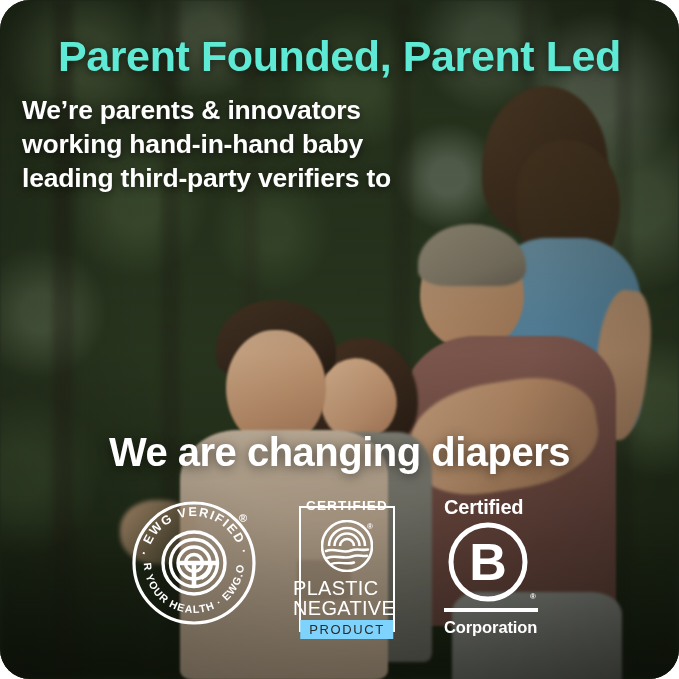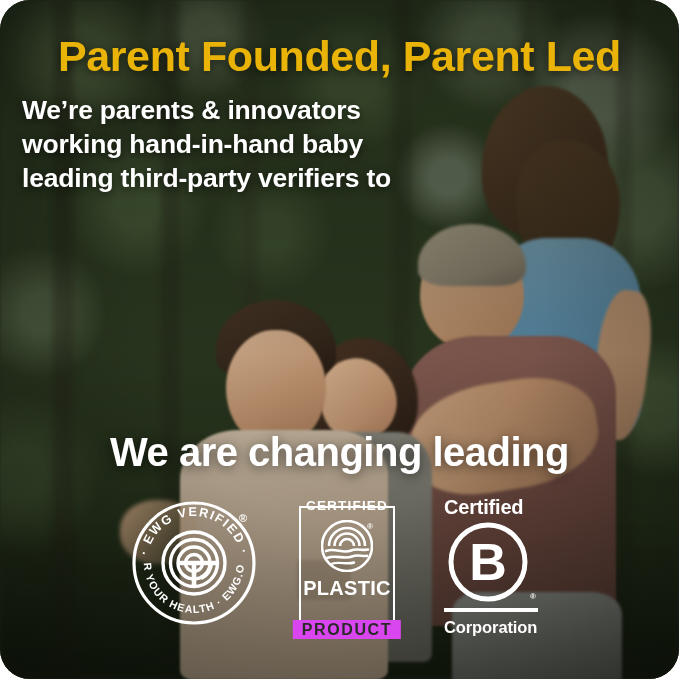--- a/index.html
+++ b/index.html
@@ -125,21 +125,21 @@
   .veil{position:absolute;inset:0;pointer-events:none;
     background:linear-gradient(180deg,rgba(12,20,8,.46) 0%,rgba(14,22,10,.30) 34%,
                 rgba(16,24,12,.12) 52%,rgba(12,18,8,.22) 78%,rgba(10,16,6,.34) 100%);}
   .vignette{position:absolute;inset:0;pointer-events:none;
     background:radial-gradient(ellipse at 50% 42%,rgba(0,0,0,0) 42%,rgba(0,0,0,.30) 100%);}
 
   
   .content{position:absolute;inset:0;}
 
   .headline{position:absolute;top:32px;left:0;width:679px;text-align:center;
-    color:#eab308;font-size:43px;font-weight:700;letter-spacing:-.4px;
+    color:#5eead4;font-size:43px;font-weight:700;letter-spacing:-.4px;
     text-shadow:0 2px 9px rgba(0,0,0,.55);}
 
   .subcopy{position:absolute;top:93px;left:22px;width:412px;text-align:left;
     color:#ffffff;font-size:26.5px;font-weight:700;line-height:1.285;
     letter-spacing:-.2px;text-shadow:0 2px 9px rgba(0,0,0,.6);}
   .subcopy div{white-space:nowrap;}
 
   .tagline{position:absolute;top:430px;left:0;width:679px;text-align:center;
     color:#ffffff;font-size:40px;font-weight:600;letter-spacing:-.5px;
     text-shadow:0 2px 12px rgba(0,0,0,.55);}
@@ -155,26 +155,26 @@
   .pn{position:absolute;left:293px;top:2px;width:108px;height:140px;}
   .pn-frame{position:absolute;left:6px;top:8px;right:6px;bottom:6px;
     border:2.5px solid #fff;}
   .pn-cert{position:absolute;top:0;left:50%;transform:translateX(-50%);
     background:transparent;padding:0 5px;color:#fff;font-size:13.5px;
     font-weight:700;letter-spacing:1.2px;line-height:16px;white-space:nowrap;}
   .pn-logo{position:absolute;left:50%;top:22px;transform:translateX(-50%);
     width:52px;height:52px;}
   .pn-reg{position:absolute;left:74px;top:24px;color:#fff;font-size:8px;
     font-weight:700;}
-  .pn-l1,.pn-l2{position:absolute;left:0;width:108px;text-align:center;
-    color:#fff;font-weight:700;letter-spacing:.3px;}
+  .pn-l1,.pn-l2{position:absolute;left:0;width:108px;
+    color:#fff;font-weight:400;letter-spacing:.3px;}
   .pn-l1{top:79px;font-size:20px;}
   .pn-l2{top:99px;font-size:20px;}
   .pn-prod{position:absolute;left:50%;bottom:-1px;transform:translateX(-50%);
-    background:#d946ef;color:#2a2a28;font-size:16px;font-weight:700;
+    background:#7dd3fc;color:#2a2a28;font-size:13px;font-weight:400;
     letter-spacing:1.6px;padding:3px 9px 2px;line-height:14px;white-space:nowrap;}
 
   
   .bcorp{position:absolute;left:444px;top:0;width:96px;height:146px;}
   .bc-top{position:absolute;left:0;top:0;color:#fff;font-size:20px;
     font-weight:700;letter-spacing:-.2px;line-height:22px;}
   .bc-mark{position:absolute;left:4px;top:26px;width:80px;height:80px;}
   .bc-reg{position:absolute;left:86px;top:96px;color:#fff;font-size:8px;
     font-weight:700;}
   .bc-rule{position:absolute;left:0;top:112px;width:94px;height:4px;background:#fff;}
@@ -224,21 +224,21 @@
   <div class="content">
 
     <div class="headline">Parent Founded, Parent Led</div>
 
     <div class="subcopy">
       <div>We’re parents &amp; innovators</div>
       <div>working hand-in-hand baby</div>
       <div>leading third-party verifiers to</div>
     </div>
 
-    <div class="tagline">We are changing leading</div>
+    <div class="tagline">We are changing diapers</div>
 
     <div class="badges">
 
       <div class="ewg">
         <svg viewBox="0 0 126 126">
           <defs>
             <path id="arcTop" d="M 16,63 A 47,47 0 0 1 110,63"></path>
             <path id="arcBot" d="M 13,63 A 50,50 0 0 0 113,63"></path>
           </defs>
           <circle cx="63" cy="63" r="60" fill="none" stroke="#fff" stroke-width="3.2"></circle>
@@ -274,20 +274,21 @@
           <circle cx="26" cy="26" r="25" fill="none" stroke="#fff" stroke-width="2.6"></circle>
           <path d="M8 26 A18 18 0 0 1 44 26" fill="none" stroke="#fff" stroke-width="2.6"></path>
           <path d="M13.5 26 A12.5 12.5 0 0 1 38.5 26" fill="none" stroke="#fff" stroke-width="2.6"></path>
           <path d="M19 26 A7 7 0 0 1 33 26" fill="none" stroke="#fff" stroke-width="2.6"></path>
           <path d="M5 31 C14 27.5,22 34,30 30.5 C36 28,42 31,47 29.5" fill="none" stroke="#fff" stroke-width="2.6" stroke-linecap="round"></path>
           <path d="M6 38 C15 34,23 40,31 36.5 C37 34,42 37,46 35.8" fill="none" stroke="#fff" stroke-width="2.6" stroke-linecap="round"></path>
           <path d="M10 44 C18 41,26 45,33 42.5" fill="none" stroke="#fff" stroke-width="2.4" stroke-linecap="round"></path>
         </svg>
         <div class="pn-reg">®</div>
         <div class="pn-l1">PLASTIC</div>
+        <div class="pn-l2">NEGATIVE</div>
         <div class="pn-prod">PRODUCT</div>
       </div>
 
       <div class="bcorp">
         <div class="bc-top">Certified</div>
         <svg class="bc-mark" viewBox="0 0 80 80">
           <circle cx="40" cy="40" r="37" fill="none" stroke="#fff" stroke-width="5"></circle>
           <text x="40" y="58" text-anchor="middle" font-family="Liberation Sans, sans-serif" font-size="52" font-weight="700" fill="#fff">B</text>
         </svg>
         <div class="bc-reg">®</div>

